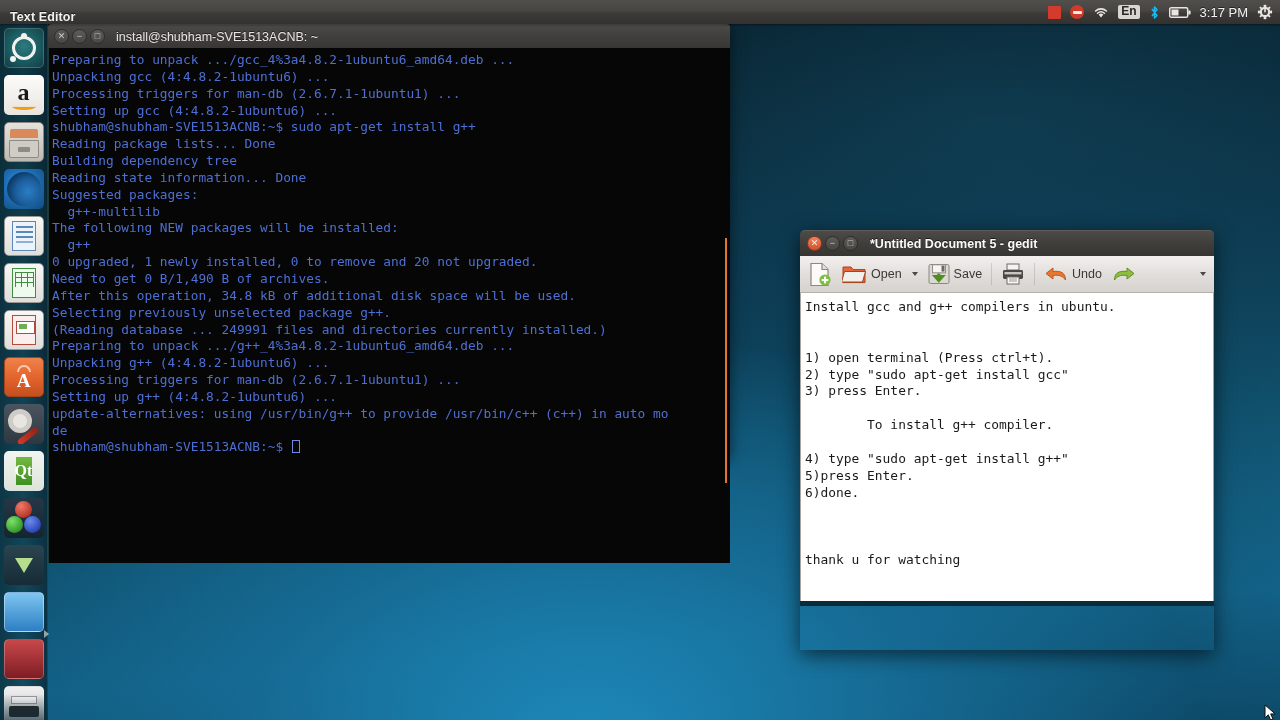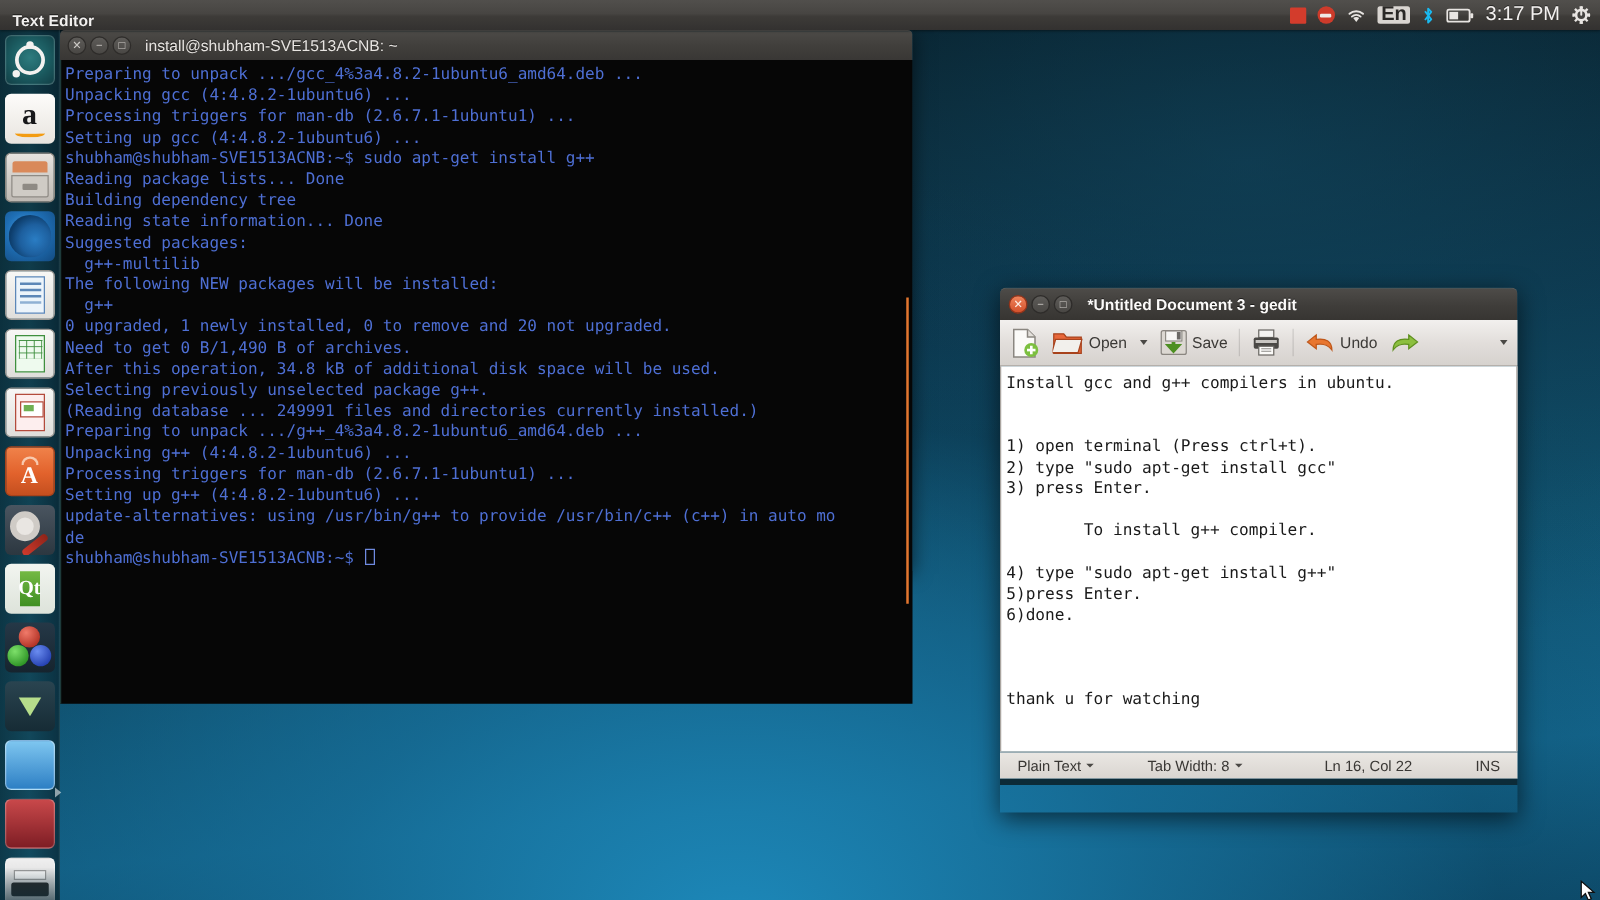--- a/index.html
+++ b/index.html
@@ -39,25 +39,25 @@
   .ind-red-square { width: 13px; height: 13px; background: #d33c2c; border-radius: 1px; }
   .ind-dnd {
     width: 14px; height: 14px; border-radius: 50%;
     background: #cd3b2b; position: relative;
   }
   .ind-dnd::after {
     content: ""; position: absolute; left: 2.5px; top: 6px;
     width: 9px; height: 2.5px; background: #efe9e6; border-radius: 1px;
   }
   .ind-kbd {
-    color: #2a2826; font-size: 16px; font-weight: bold;
+    color: #2a2826; font-size: 12px; font-weight: bold;
     background: #d9d5d1; border-radius: 2px;
     padding: 0px 3px; line-height: 13px; height: 14px;
   }
-  .ind-time { color: #f3f1f0; font-size: 16px; text-shadow: 0 -1px 0 rgba(0,0,0,0.5); }
+  .ind-time { color: #f3f1f0; font-size: 13px; text-shadow: 0 -1px 0 rgba(0,0,0,0.5); }
   svg.iconsvg { display: block; }
 
   
   #launcher {
     position: absolute; left: 0; top: 24px;
     width: 48px; height: 696px;
     background: linear-gradient(to right, rgba(12,48,60,0.80) 0%, rgba(18,66,80,0.70) 50%, rgba(10,42,55,0.82) 100%);
     z-index: 50;
     border-right: 1px solid rgba(255,255,255,0.07);
   }
@@ -414,21 +414,21 @@
     <div id="gedit-titlebar">
       <div class="wbtn wbtn-close-active">
           <span>✕</span>
         </div>
       <div class="wbtn wbtn-inactive">
           <span>−</span>
         </div>
       <div class="wbtn wbtn-inactive">
           <span>□</span>
         </div>
-      <div id="gedit-title">*Untitled Document 3 - gedit</div>
+      <div id="gedit-title">*Untitled Document 5 - gedit</div>
     </div>
 
     <div id="gedit-toolbar">
       <div class="tb-item">
         <svg class="iconsvg" width="24" height="25" viewBox="0 0 24 25">
           <path d="M3 1.5 h11 l6 6 v16 h-17 z" fill="#fbfaf8" stroke="#8a8680" stroke-width="1.2"></path>
           <path d="M14 1.5 v6 h6" fill="#e3e0db" stroke="#8a8680" stroke-width="1.2"></path>
           <circle cx="17" cy="18" r="5.6" fill="#7cbf3f"></circle>
           <rect x="16" y="14.6" width="2.1" height="6.8" fill="#fff"></rect>
           <rect x="13.6" y="17" width="6.8" height="2.1" fill="#fff"></rect>
@@ -474,36 +474,20 @@
         </svg>
       </div>
       <div class="tb-caret" style="margin-left:auto;"></div>
     </div>
 
 
     <div id="gedit-textarea">
       <div id="gedit-doctext"><div class="line">Install gcc and g++ compilers in ubuntu.</div><div class="line">&nbsp;</div><div class="line">&nbsp;</div><div class="line">1) open terminal (Press ctrl+t).</div><div class="line">2) type "sudo apt-get install gcc"</div><div class="line">3) press Enter.</div><div class="line">&nbsp;</div><div class="line">        To install g++ compiler.</div><div class="line">&nbsp;</div><div class="line">4) type "sudo apt-get install g++"</div><div class="line">5)press Enter.</div><div class="line">6)done.</div><div class="line">&nbsp;</div><div class="line">&nbsp;</div><div class="line">&nbsp;</div><div class="line">thank u for watching</div></div>
     </div>
 
-    <div id="gedit-statusbar">
-      <div class="sb-item" style="margin-left:4px;">
-        <span>Plain Text</span>
-        <span class="sb-caret"></span>
-      </div>
-      <div class="sb-item" style="margin-left:43px;">
-        <span>Tab Width: 8</span>
-        <span class="sb-caret"></span>
-      </div>
-      <div class="sb-item" style="margin-left:66px;">
-        <span>Ln 16, Col 22</span>
-      </div>
-      <div class="sb-item" style="margin-left:auto; margin-right:4px;">
-        <span>INS</span>
-      </div>
-    </div>
     <div id="gedit-bottom-edge"></div>
   </div>
 
   <svg class="cursor-pointer" style="left:1264px; top:704px;" width="14" height="18" viewBox="0 0 14 18">
     <path d="M1 1 L1 14 L4.3 10.8 L6.6 16 L9 15 L6.7 9.9 L11.2 9.9 Z" fill="#fff" stroke="#111" stroke-width="1"></path>
   </svg>
 
 </div>
 
 </body></html>

